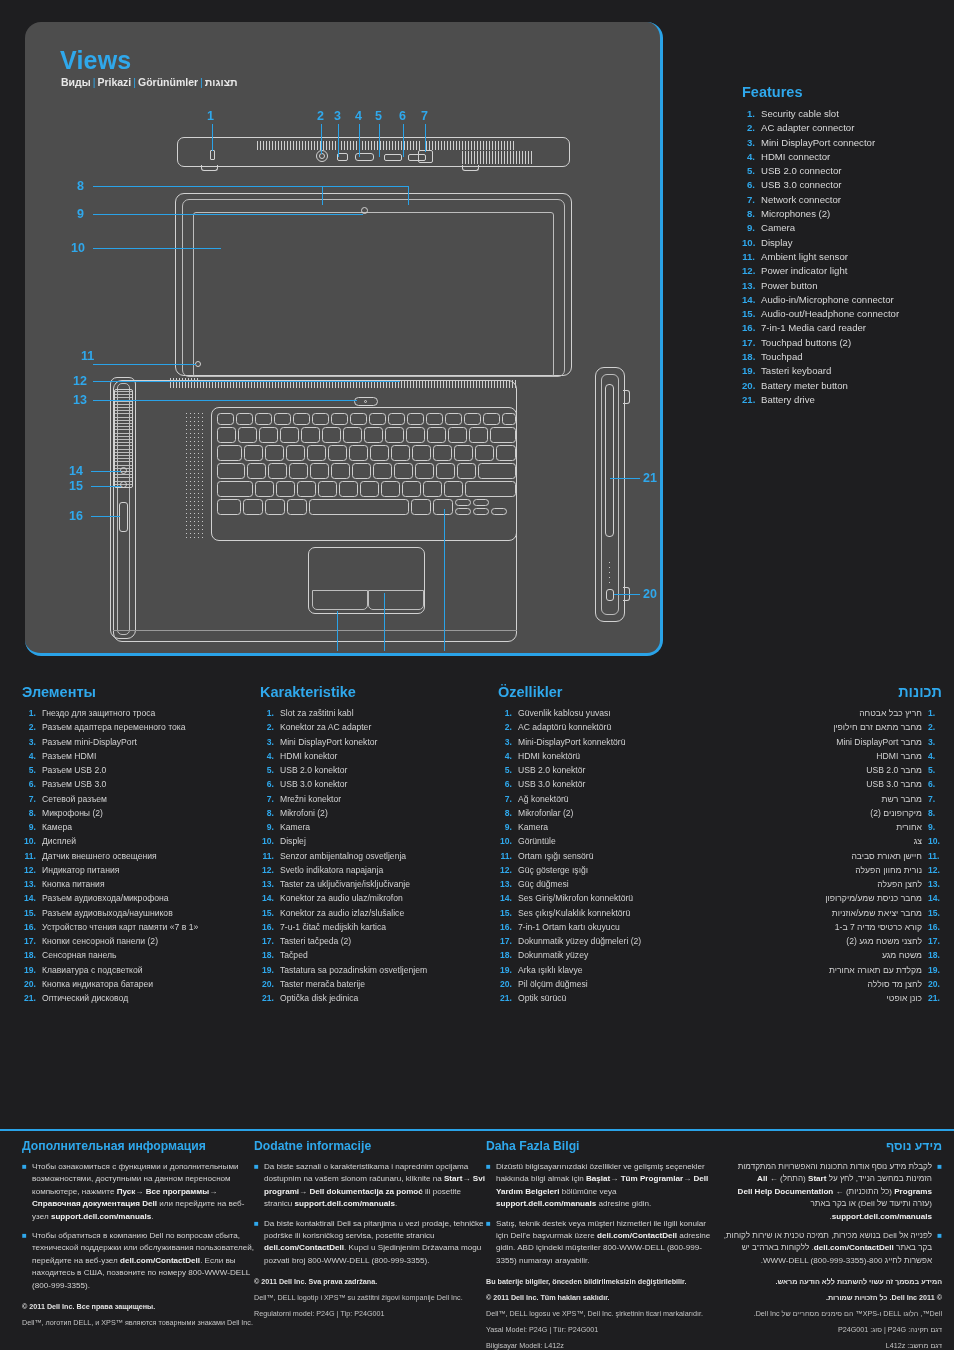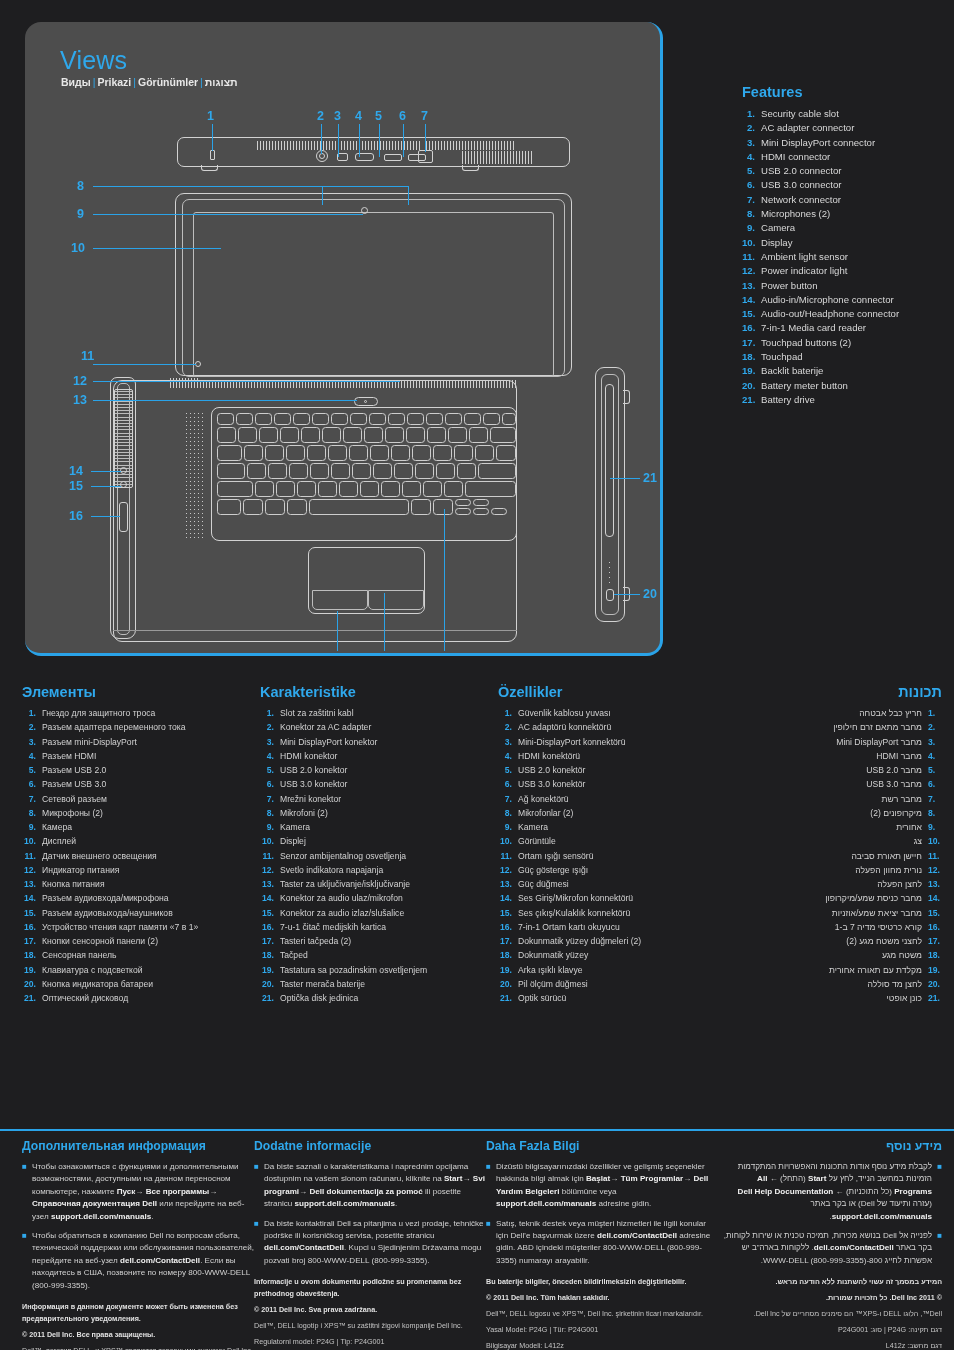--- a/index.html
+++ b/index.html
@@ -16,21 +16,21 @@
     position: absolute; left: 25px; top: 22px;
     width: 638px; height: 634px;
     background: #4d4d4d;
     border-radius: 16px;
     border-right: 3px solid #2aa3e8;
     border-bottom: 3px solid #2aa3e8;
     overflow: hidden;
   }
   .views-title {
     position: absolute; left: 35px; top: 24px;
-    color: #2fa8ec; font-size: 25px; font-weight: normal;
+    color: #2fa8ec; font-size: 25px; font-weight: bold;
     letter-spacing: .2px;
   }
   .views-sub {
     position: absolute; left: 36px; top: 54px;
     color: #e8e8e8; font-size: 10.5px; font-weight: bold;
   }
   .views-sub .sep { color: #2fa8ec; font-weight: normal; padding: 0 2px; }
 
   .stage { position: absolute; left: 0; top: 0; width: 638px; height: 634px; }
 
@@ -423,21 +423,21 @@
         <div class="feat-row">
           <span class="num">17.</span>
           <span>Touchpad buttons (2)</span>
         </div>
         <div class="feat-row">
           <span class="num">18.</span>
           <span>Touchpad</span>
         </div>
         <div class="feat-row">
           <span class="num">19.</span>
-          <span>Backlit baterije</span>
+          <span>Tasteri keyboard</span>
         </div>
         <div class="feat-row">
           <span class="num">20.</span>
           <span>Battery meter button</span>
         </div>
         <div class="feat-row">
           <span class="num">21.</span>
           <span>Battery drive</span>
         </div>
       </div>
@@ -812,41 +812,39 @@
           <div class="bullet">
             <span class="dot">■</span>
             <p>Чтобы ознакомиться с функциями и дополнительными возможностями, доступными на данном переносном компьютере, нажмите <b>Пуск</b>→ <b>Все программы</b>→ <b>Справочная документация Dell</b> или перейдите на веб-узел <b>support.dell.com/manuals</b>.</p>
           </div>
           <div class="bullet">
             <span class="dot">■</span>
             <p>Чтобы обратиться в компанию Dell по вопросам сбыта, технической поддержки или обслуживания пользователей, перейдите на веб-узел <b>dell.com/ContactDell</b>. Если вы находитесь в США, позвоните по номеру 800-WWW-DELL (800-999-3355).</p>
           </div>
         </div>
       <div class="legal">
-        <p class="b">Информация в данном документе может быть изменена без предварительного уведомления.</p>
         <p class="b">© 2011 Dell Inc. Все права защищены.</p>
         <p>Dell™, логотип DELL, и XPS™ являются товарными знаками Dell Inc.</p>
 
       </div>
     </div>
 
     <div class="fcol fcol-sr">
       <h4>Dodatne informacije</h4>
       <div id="fb-sr">
           <div class="bullet">
             <span class="dot">■</span>
             <p>Da biste saznali o karakteristikama i naprednim opcijama dostupnim na vašem slonom računaru, kliknite na <b>Start</b>→ <b>Svi programi</b>→ <b>Dell dokumentacija za pomoć</b> ili posetite stranicu <b>support.dell.com/manuals</b>.</p>
           </div>
           <div class="bullet">
             <span class="dot">■</span>
             <p>Da biste kontaktirali Dell sa pitanjima u vezi prodaje, tehničke podrške ili korisničkog servisa, posetite stranicu <b>dell.com/ContactDell</b>. Kupci u Sjedinjenim Državama mogu pozvati broj 800-WWW-DELL (800-999-3355).</p>
           </div>
         </div>
       <div class="legal">
-        <p class="b">Informacije u ovom dokumentu podložne su promenama bez prethodnog obaveštenja.</p>
         <p class="b">© 2011 Dell Inc. Sva prava zadržana.</p>
         <p>Dell™, DELL logotip i XPS™ su zaštitni žigovi kompanije Dell Inc.</p>
         <p>Regulatorni model: P24G | Tip: P24G001</p>
 
       </div>
     </div>
 
     <div class="fcol fcol-tr">
       <h4>Daha Fazla Bilgi</h4>
       <div id="fb-tr">

